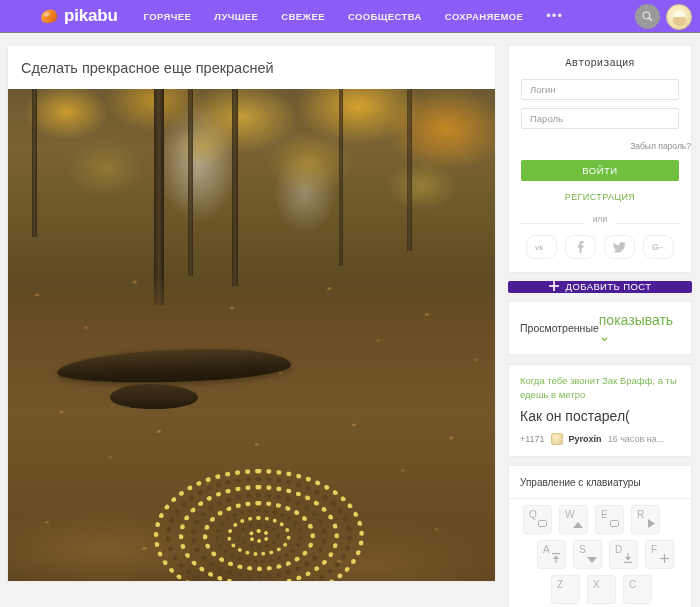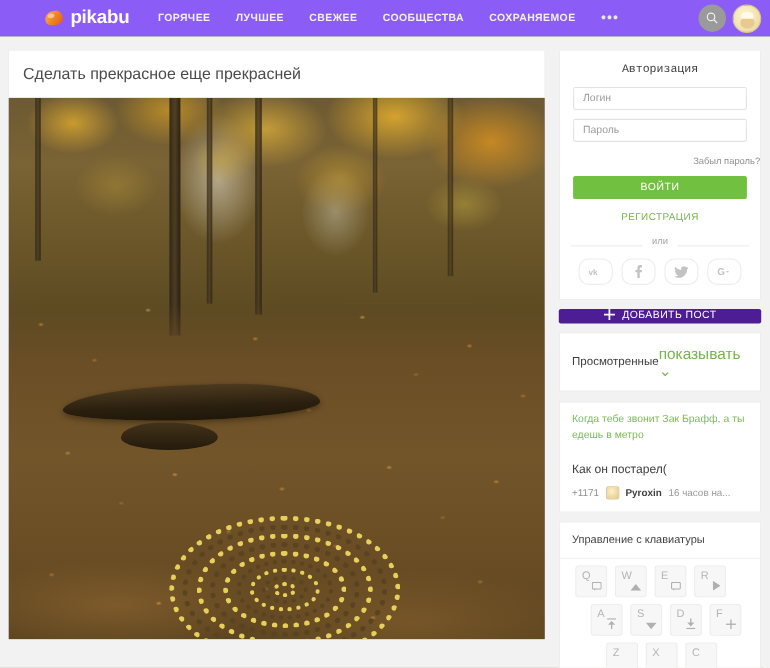--- a/index.html
+++ b/index.html
@@ -149,21 +149,21 @@
   .row-between {
     display: flex; align-items: center; justify-content: space-between;
     padding: 10px 11px;
   }
   .lbl-dark { font-size: 10.5px; color: #3f3f3f; }
   .lbl-green { font-size: 14px; color: #76b54a; cursor: pointer; }
   .lbl-green.bold { font-weight: bold; font-size: 9px; letter-spacing: .3px; }
   .divider { height: 1px; background: #ededed; }
   .cmt { padding: 9px 11px 11px; }
   .cmt-link { font-size: 9.5px; color: #7fbb55; line-height: 14px; cursor: pointer; }
-  .cmt-text { font-size: 11px; color: #3f3f3f; margin-top: 18px; }
+  .cmt-text { font-size: 14px; color: #3f3f3f; margin-top: 6px; }
   .cmt-meta { display: flex; align-items: center; gap: 6px; margin-top: 9px; }
   .cmt-plus { font-size: 9px; color: #8e8e8e; }
   .cmt-av {
     width: 12px; height: 12px; border-radius: 2px;
     background: radial-gradient(circle at 40% 35%,#fdf0c8,#e3c98c);
     border: 1px solid #dcc78f;
   }
   .cmt-user { font-size: 9px; color: #3f3f3f; font-weight: bold; }
   .cmt-time { font-size: 9px; color: #9a9a9a; }
 

